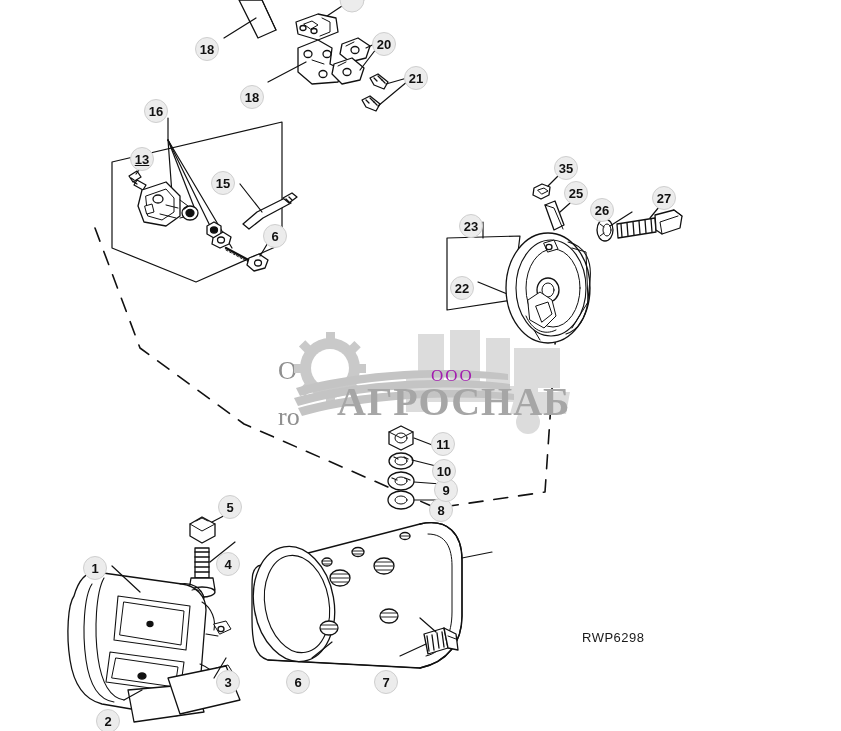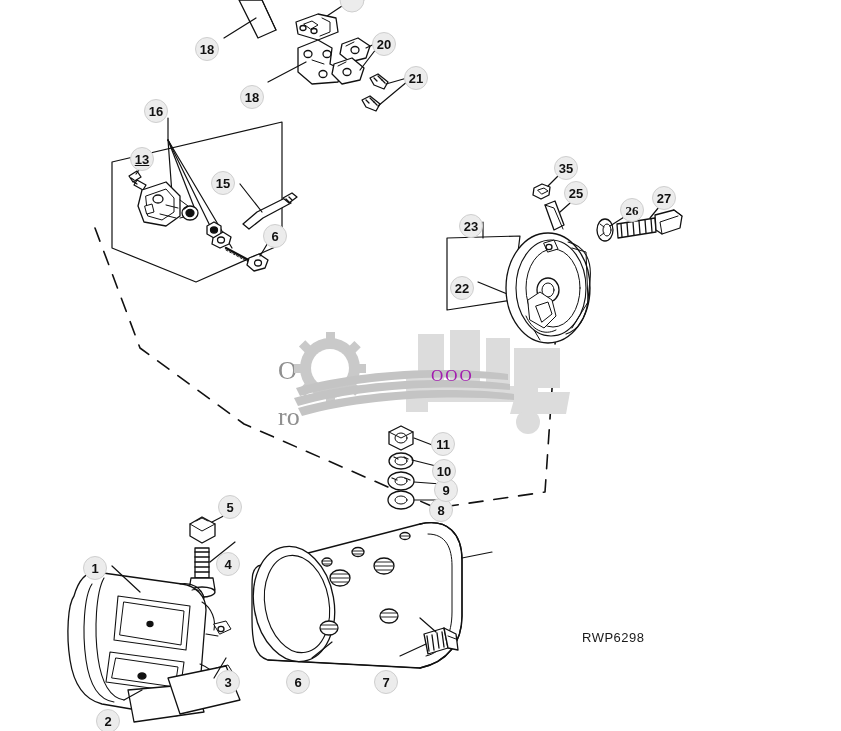--- a/index.html
+++ b/index.html
@@ -71,20 +71,21 @@
     </g>
 
     <g fill="#c4c4c4">
       <path d="M18 58 C80 40 170 36 230 44 L230 50 C168 44 82 48 22 66 Z"></path>
       <path d="M16 68 C80 50 172 46 232 54 L232 60 C170 54 82 58 20 76 Z"></path>
       <path d="M20 78 C84 60 176 56 236 64 L236 70 C174 64 86 68 24 86 Z"></path>
     </g>
   </svg>
 
   <div id="wm-ooo">ООО</div>
+  <div id="wm-agro">АГРОСНАБ</div>
 
   <svg id="svg-root" viewBox="0 0 841 731">
     <g fill="none" stroke="#111" stroke-width="1.3" stroke-linejoin="round" stroke-linecap="round">
 
       <path d="M95 228 L140 348 L244 424 L436 508 L545 492 L556 330 L520 250" stroke-dasharray="14 11" stroke-width="1.6" fill="none"></path>
 
       <path d="M112 162 L112 248 L196 282 L282 244 L282 122 Z" stroke-width="1.2"></path>
 
       <g stroke-width="1.2">
         <path d="M168 118 L168 140"></path>
@@ -464,21 +465,21 @@
       </div>
       <div class="callout" style="left: 459px; top: 198px;">
         <span>23</span>
       </div>
       <div class="callout" style="left: 554px; top: 140px;">
         <span>35</span>
       </div>
       <div class="callout" style="left: 564px; top: 165px;">
         <span>25</span>
       </div>
-      <div class="callout" style="left: 620px; top: 182px; font-family: Liberation Serif, serif;">
+      <div class="callout" style="left: 590px; top: 182px;">
         <span>26</span>
       </div>
       <div class="callout" style="left: 652px; top: 170px; align-items: center;">
         <span>27</span>
       </div>
     </div>
 
   <div class="drawing-no" style="left:582px;top:600px;">RWP6298</div>
 
 </div>

